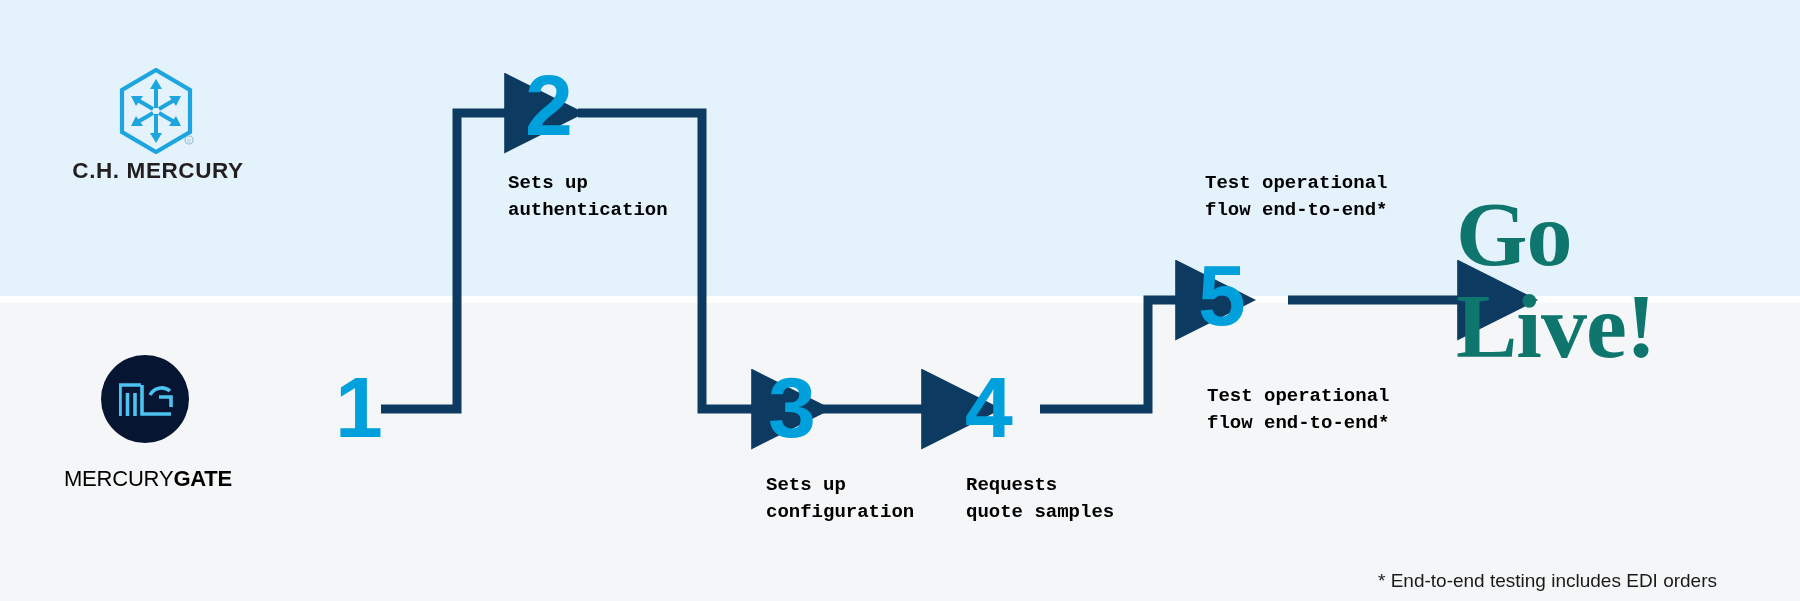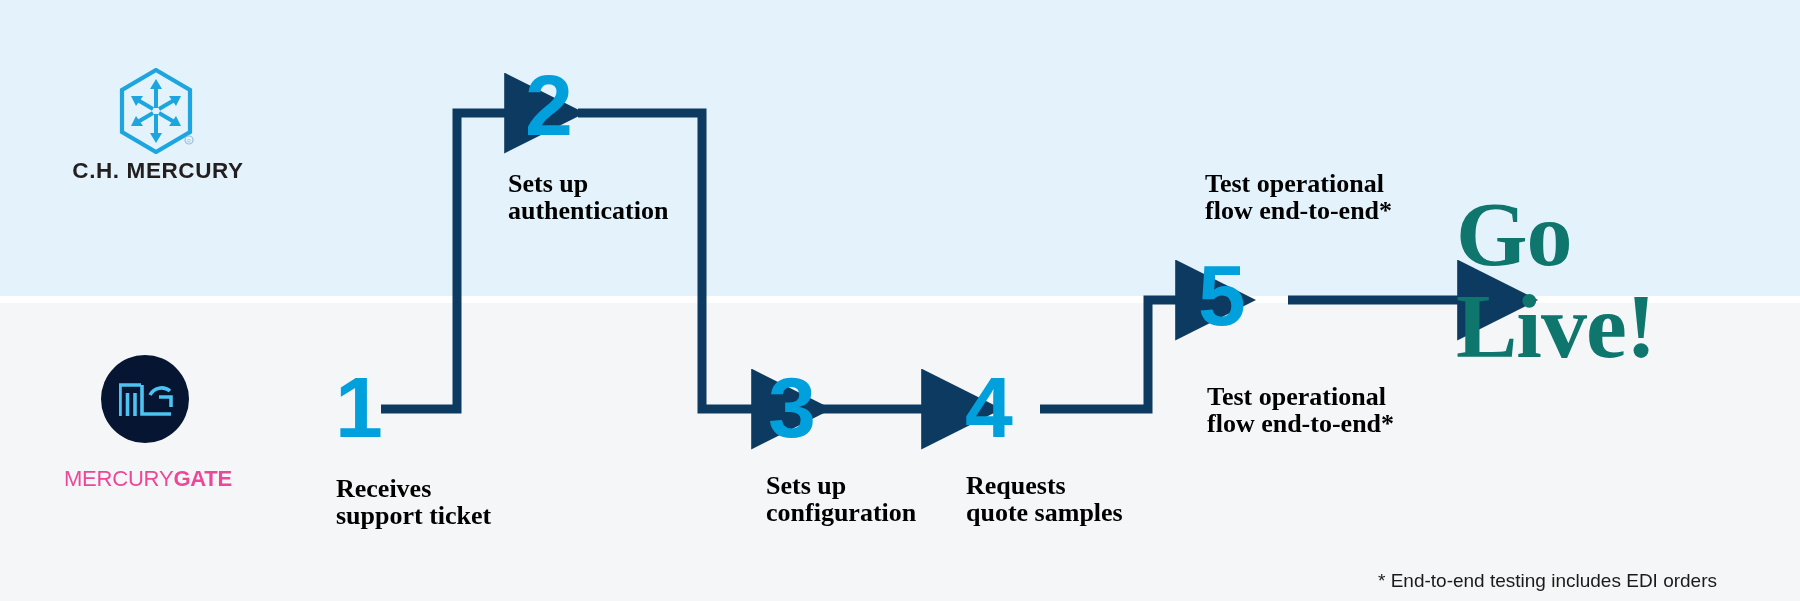--- a/index.html
+++ b/index.html
@@ -71,41 +71,41 @@
     width: 54px; height: 33px;
   }
   .mg-wordmark {
     position: absolute;
     left: 38px; top: 466px;
     width: 220px;
     text-align: center;
     font-family: "Liberation Sans", sans-serif;
     font-size: 22px;
     letter-spacing: -0.2px;
-    color: #ec4899;
+    color: #000000;
     white-space: nowrap;
   }
   .mg-wordmark .mg-bold { font-weight: 700; }
   .mg-wordmark .mg-light { font-weight: 400; }
 
   
   .step-num {
     position: absolute;
     font-family: "Liberation Sans", sans-serif;
     font-weight: 700;
     font-size: 86px;
     line-height: 86px;
     color: #00a0dd;
     letter-spacing: -2px;
   }
   .step-label {
     position: absolute;
-    font-family: Liberation Serif, serif;
-    font-weight: 700;
-    font-size: 26px;
+    font-family: Liberation Mono, monospace;
+    font-weight: 700;
+    font-size: 19px;
     line-height: 27px;
     color: #000000;
     white-space: pre-line;
   }
 
   
   .connectors {
     position: absolute;
     left: 0; top: 0;
     width: 1800px; height: 601px;
@@ -204,22 +204,20 @@
     <path d="M578,113 L702,113 L702,409 L762,409" fill="none" stroke="#0d3a60" stroke-width="9" stroke-linecap="butt" stroke-linejoin="miter" marker-end="url(#ah)"></path>
 
     <path d="M810,409 L932,409" fill="none" stroke="#0d3a60" stroke-width="9" stroke-linecap="butt" marker-end="url(#ah)"></path>
 
     <path d="M1040,409 L1148,409 L1148,300 L1186,300" fill="none" stroke="#0d3a60" stroke-width="9" stroke-linecap="butt" stroke-linejoin="miter" marker-end="url(#ah)"></path>
 
     <path d="M1288,300 L1468,300" fill="none" stroke="#0d3a60" stroke-width="9" stroke-linecap="butt" marker-end="url(#ah)"></path>
   </svg>
 
   <div class="step-num" style="left:335px; top:364px;">1</div>
-  <div class="step-label" style="left:336px; top:475px;">Receives
-support ticket</div>
 
   <div class="step-num" style="left:525px; top:62px;">2</div>
   <div class="step-label" style="left:508px; top:170px;">Sets up
 authentication</div>
 
   <div class="step-num" style="left:768px; top:364px;">3</div>
   <div class="step-label" style="left:766px; top:472px;">Sets up
 configuration</div>
 
   <div class="step-num" style="left:965px; top:364px;">4</div>

